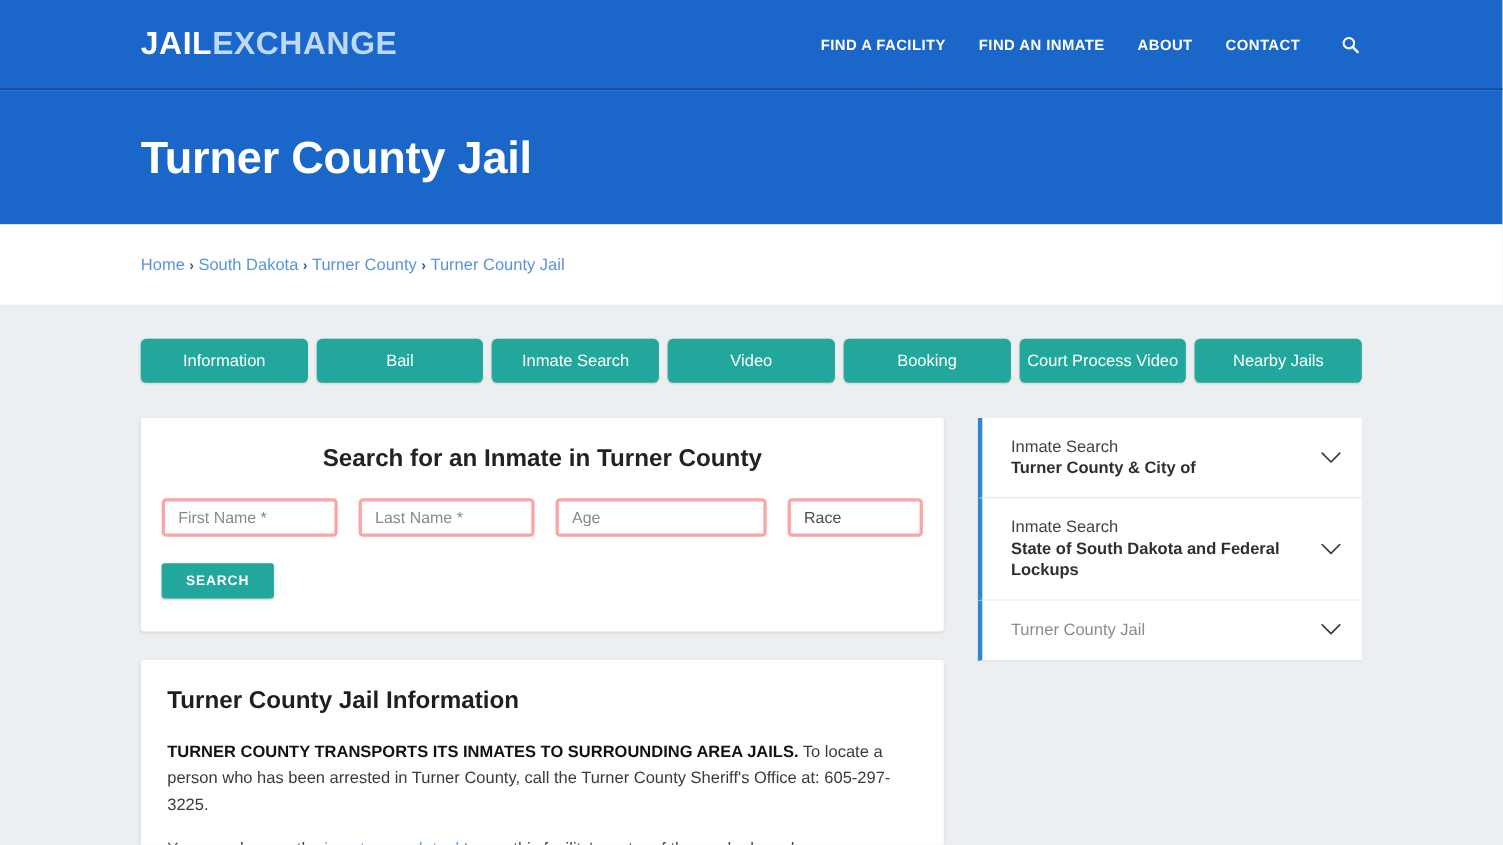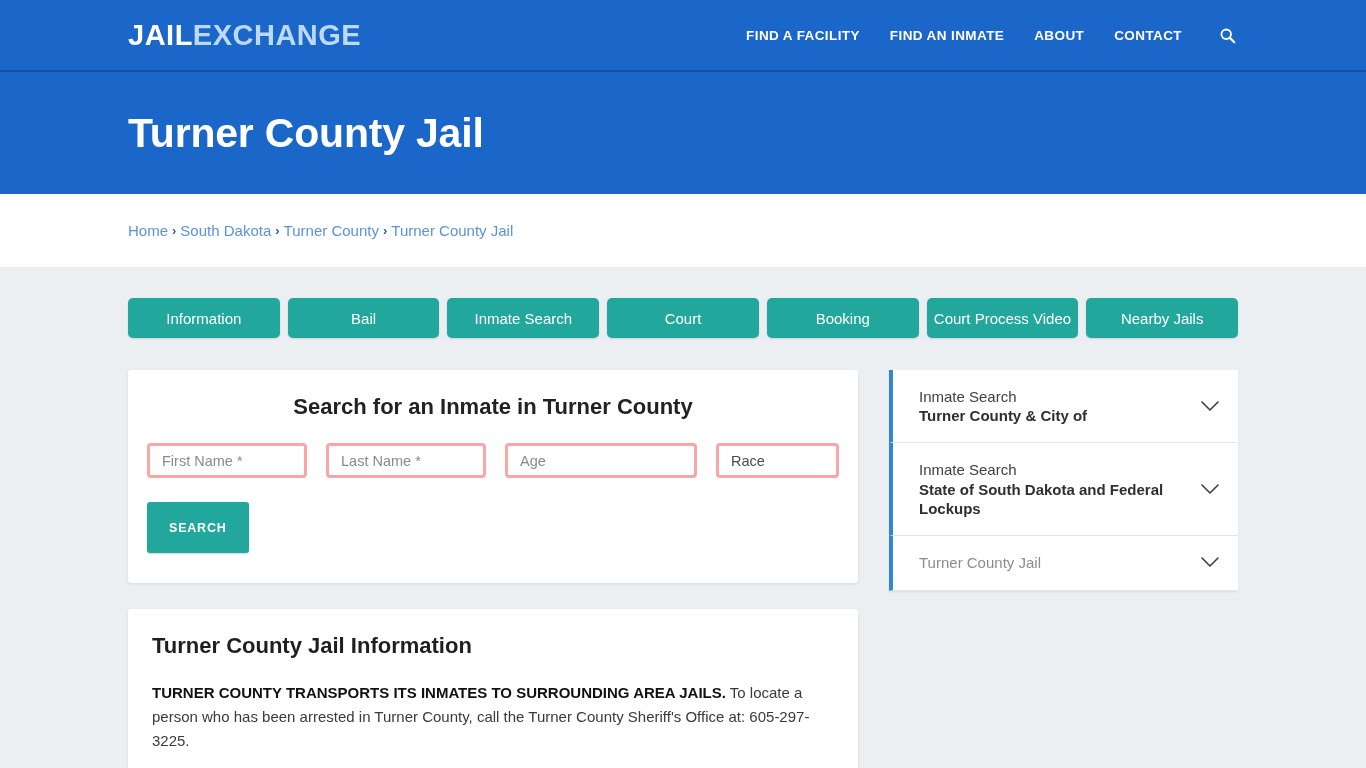--- a/index.html
+++ b/index.html
@@ -7,21 +7,21 @@
     width: 1366px; height: 768px;
     overflow: hidden;
     background: #eceff1;
     font-family: "Liberation Sans", sans-serif;
     -webkit-font-smoothing: antialiased;
   }
 
   
   .site-header {
     background: #1a66c9;
-    height: 72px;
+    height: 82px;
     position: relative;
     display: flex;
     align-items: center;
     border-bottom: 2px solid #14509c;
   }
   .logo {
     margin-left: 128px;
     font-size: 29px;
     font-weight: bold;
     letter-spacing: 0.5px;
@@ -179,21 +179,21 @@
       calc(100% - 13px) 15px;
     background-size: 5px 5px, 5px 5px;
     background-repeat: no-repeat;
   }
   .search-btn {
     margin-top: 24px;
     background: #22a79c;
     color: #ffffff;
     border: none;
     border-radius: 3px;
-    height: 51px;
+    height: 32px;
     padding: 0 22px;
     font-size: 12.5px;
     font-weight: bold;
     letter-spacing: 0.8px;
     font-family: "Liberation Sans", sans-serif;
     cursor: pointer;
     box-shadow: 0 1px 2px rgba(0,0,0,0.18);
   }
 
   
@@ -288,21 +288,21 @@
     <a href="#">Turner County Jail</a>
   </div>
 </div>
 
 <div class="content">
 
   <div class="tabs">
     <button class="tab">Information</button>
     <button class="tab">Bail</button>
     <button class="tab">Inmate Search</button>
-    <button class="tab">Court</button>
+    <button class="tab">Video</button>
     <button class="tab">Booking</button>
     <button class="tab">Court Process Video</button>
     <button class="tab">Nearby Jails</button>
   </div>
 
   <div class="columns">
 
     <div class="col-main">
 
       <div class="card search-card">

